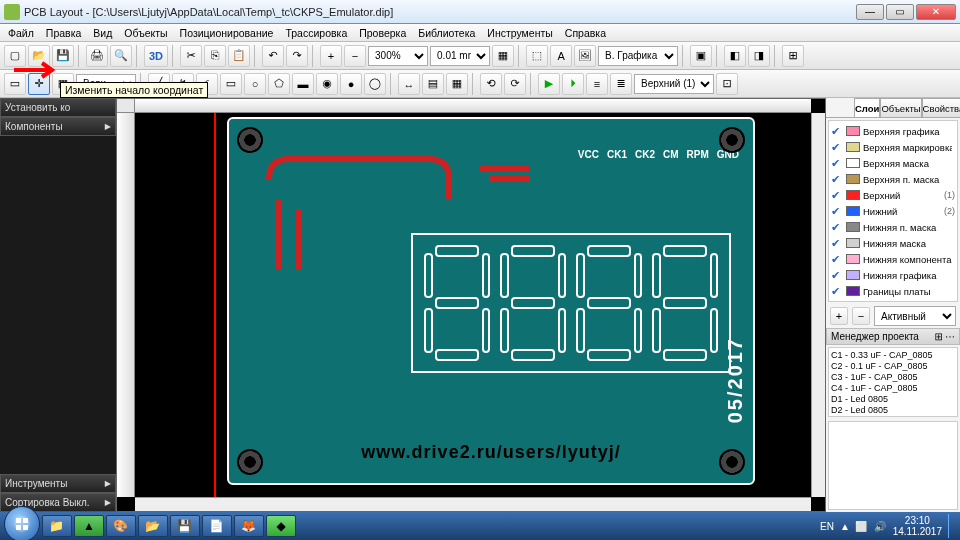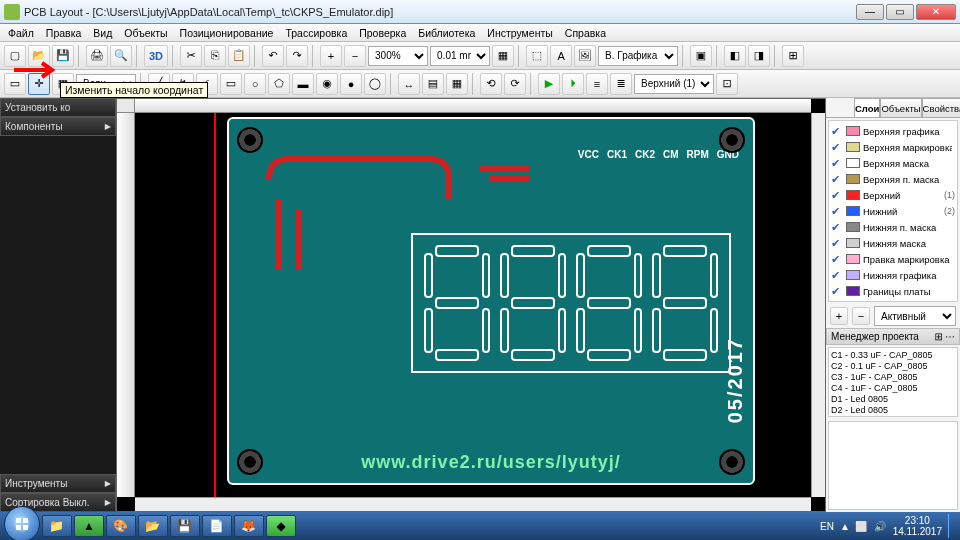--- a/index.html
+++ b/index.html
@@ -30,21 +30,21 @@
 .corner { position:absolute; top:0; left:0; width:18px; height:14px; background:#e8e8e8; border-right:1px solid #888; border-bottom:1px solid #888; }
 .canvas { position:absolute; top:14px; left:18px; right:14px; bottom:14px; background:#000; background-image:radial-gradient(#333 0.5px,transparent 0.5px); background-size:8px 8px; }
 .pcb { position:absolute; top:4px; left:92px; width:528px; height:368px; background:#0e7071; border:2px solid #fff; border-radius:6px; }
 .pcb-text { position:absolute; color:#fff; font-family:Arial,sans-serif; font-weight:bold; letter-spacing:2px; }
 .hole { position:absolute; width:26px; height:26px; border-radius:50%; background:radial-gradient(circle,#000 30%,#444 32%,#444 58%,#000 60%); }
 .seg7 { position:absolute; top:114px; left:182px; width:320px; height:140px; border:2px solid #fff; display:flex; gap:4px; padding:8px; }
 .seg7 .digit { flex:1; position:relative; }
 .seg { position:absolute; background:transparent; border:2px solid #fff; }
 .seg.h { width:60%; height:10%; left:20%; border-radius:4px; }
 .seg.v { width:12%; height:38%; border-radius:4px; }
-.url { position:absolute; bottom:10px; left:0; right:0; text-align:center; color:#86efac; font-size:18px; font-weight:bold; letter-spacing:1px; }
+.url { position:absolute; bottom:20px; left:0; right:0; text-align:center; color:#000000; font-size:18px; font-weight:bold; letter-spacing:1px; }
 .sb-h { position:absolute; bottom:0; left:18px; right:14px; height:14px; background:#eee; border-top:1px solid #999; }
 .sb-v { position:absolute; top:14px; right:0; width:14px; bottom:14px; background:#eee; border-left:1px solid #999; }
 .rightpane { width:134px; background:#f4f4f4; font-size:10px; display:flex; flex-direction:column; }
 .rtabs { display:flex; height:20px; border-bottom:1px solid #aaa;padding-left:28px; }
 .rtab { flex:1; background:linear-gradient(#fff,#e0e0e0); border:1px solid #aaa; border-bottom:none; font-size:9.5px; display:flex; align-items:center; justify-content:center; }
 .rtab.active { background:#fff; font-weight:bold; }
 .layers { background:#fff; border:1px solid #ccc; margin:2px; padding:2px; }
 .layer-row { display:flex; align-items:center; height:16px; gap:3px; font-size:9.5px; }
 .layer-row .chk { color:#2060d0; font-size:11px; width:12px; }
 .layer-row .sw { width:14px; height:10px; border:1px solid #666; }
@@ -329,21 +329,21 @@
         </div>
         <div class="layer-row">
           <span class="chk">✔</span>
           <span class="sw" style="background:#d0d0d0"></span>
           <span class="nm">Нижняя маска</span>
           <span class="ct"></span>
         </div>
         <div class="layer-row">
           <span class="chk">✔</span>
           <span class="sw" style="background:#ffb0d0"></span>
-          <span class="nm">Правка маркировка</span>
+          <span class="nm">Нижняя компонента</span>
           <span class="ct"></span>
         </div>
         <div class="layer-row">
           <span class="chk">✔</span>
           <span class="sw" style="background:#c0b0ff"></span>
           <span class="nm">Нижняя графика</span>
           <span class="ct"></span>
         </div>
         <div class="layer-row">
           <span class="chk">✔</span>

